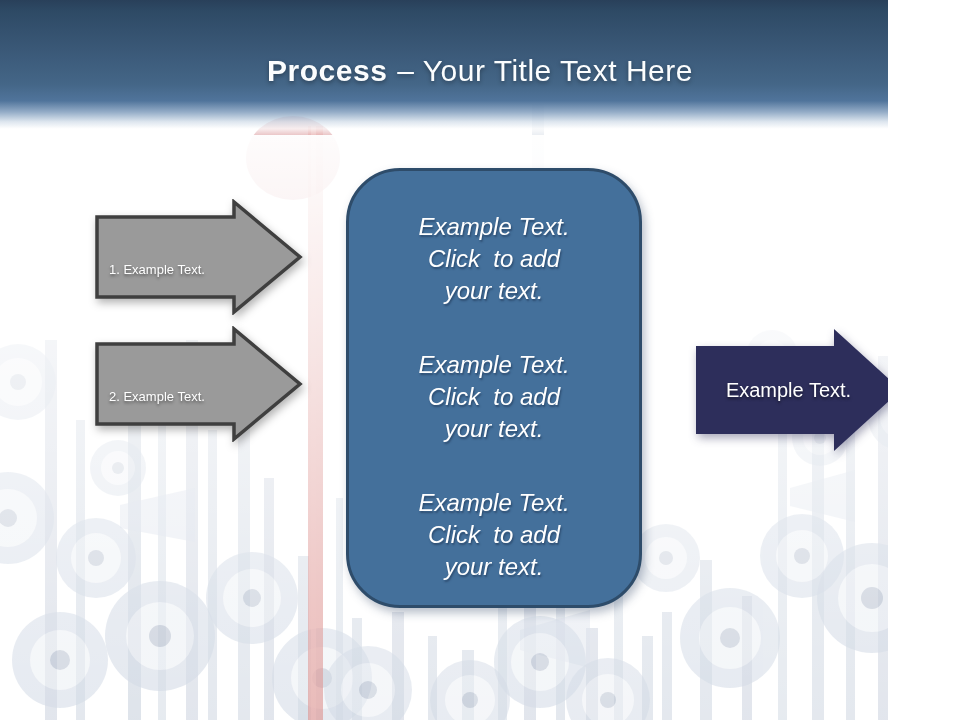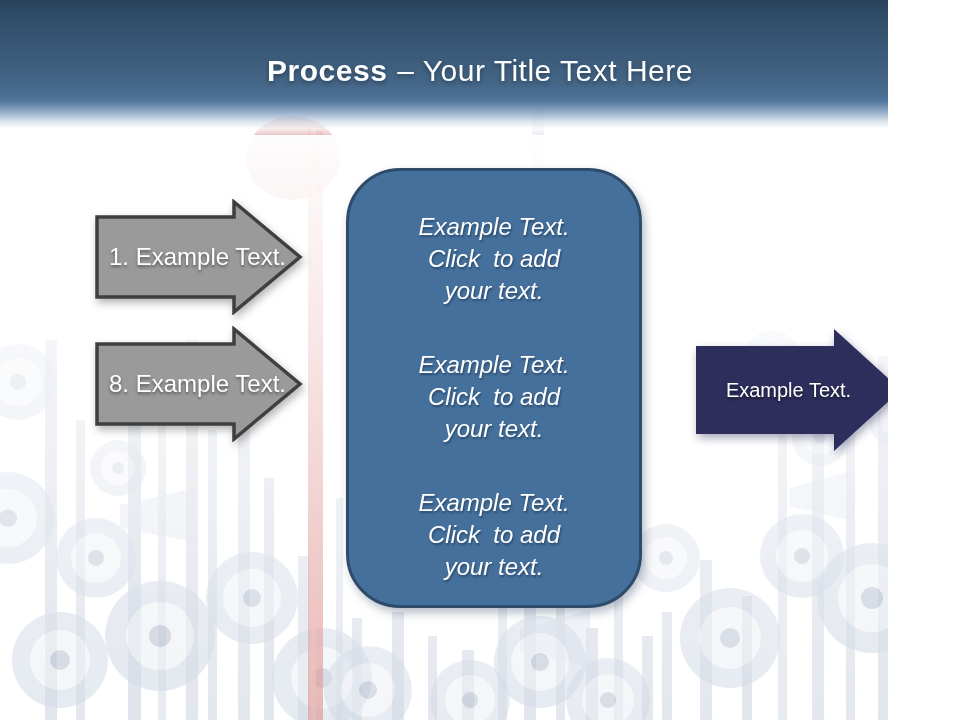--- a/index.html
+++ b/index.html
@@ -33,22 +33,22 @@
     text-shadow:0 2px 4px rgba(0,0,0,0.35);
   }
   .title .t-bold{font-weight:700;margin-right:10px;}
   
   .step-arrow{position:absolute;width:210px;height:116px;z-index:3;}
   .step-arrow svg{position:absolute;left:0;top:0;filter:drop-shadow(2px 4px 4px rgba(0,0,0,0.3));}
   .step-1{left:94px;top:199px;}
   .step-2{left:94px;top:326px;}
   .step-3{left:94px;top:447px;}
   .step-label{
-    position:absolute;left:15px;top:0;height:116px;display:flex;align-items:center;
-    color:#ffffff;font-size:24px;white-space:pre;
+    position:absolute;left:15px;top:12px;height:116px;display:flex;align-items:center;
+    color:#ffffff;font-size:13px;white-space:pre;
     text-shadow:0 2px 3px rgba(0,0,0,0.45);
   }
   
   .detail-box{
     position:absolute;left:346px;top:168px;width:296px;height:440px;z-index:3;
     box-sizing:border-box;background:#44709b;border:3px solid #2e4c6a;border-radius:54px;
     box-shadow:3px 5px 10px rgba(50,70,100,0.35);
     padding-top:40px;text-align:center;
   }
   .para{margin:0 0 42px 0;}
@@ -250,21 +250,21 @@
     <svg width="210" height="116" viewBox="0 0 210 116">
       <polygon points="3,18 140,18 140,3 206,58 140,113 140,98 3,98" fill="#9a9a9a" stroke="#3f3f3f" stroke-width="3.5" stroke-linejoin="miter"></polygon>
     </svg>
     <span class="step-label">1. Example Text.</span>
   </div>
 
   <div class="step-arrow step-2">
     <svg width="210" height="116" viewBox="0 0 210 116">
       <polygon points="3,18 140,18 140,3 206,58 140,113 140,98 3,98" fill="#9a9a9a" stroke="#3f3f3f" stroke-width="3.5" stroke-linejoin="miter"></polygon>
     </svg>
-    <span class="step-label">8. Example Text.</span>
+    <span class="step-label">2. Example Text.</span>
   </div>
 
 
   <div class="detail-box">
     <div class="para">
       <div class="box-line">Example Text.</div>
       <div class="box-line">Click  to add</div>
       <div class="box-line">your text.</div>
     </div>
     <div class="para">

